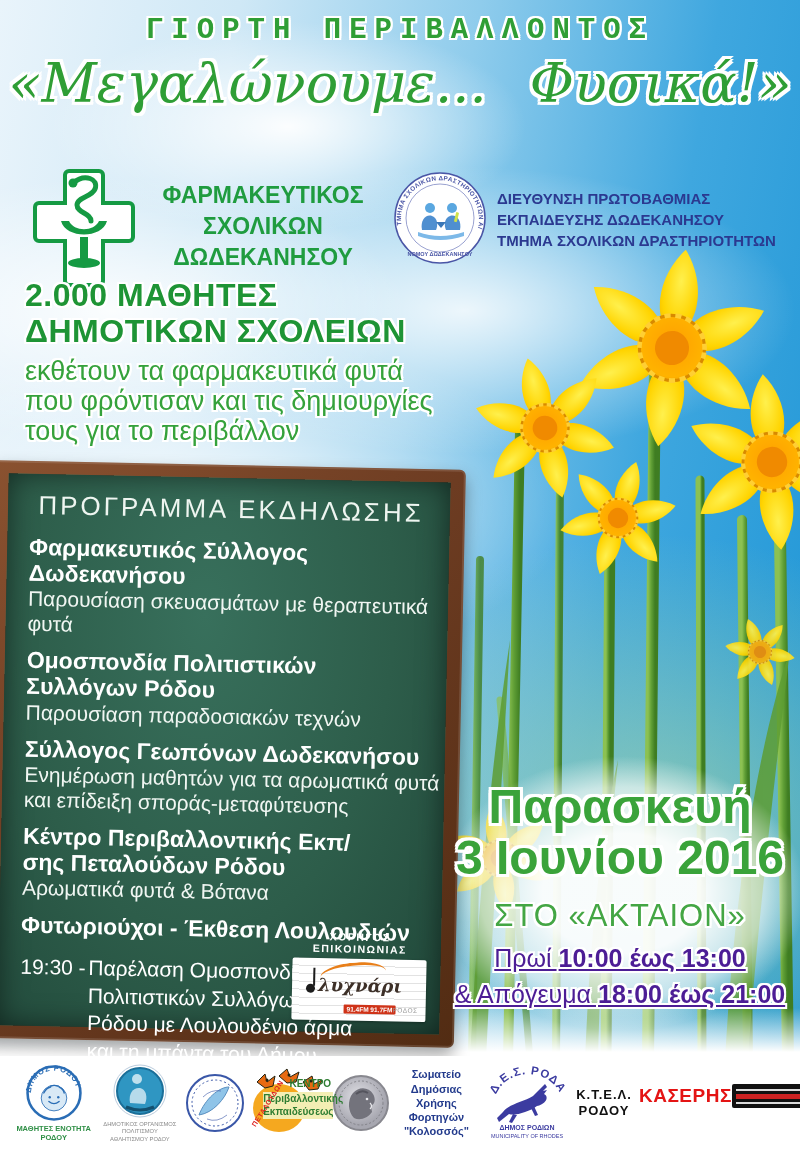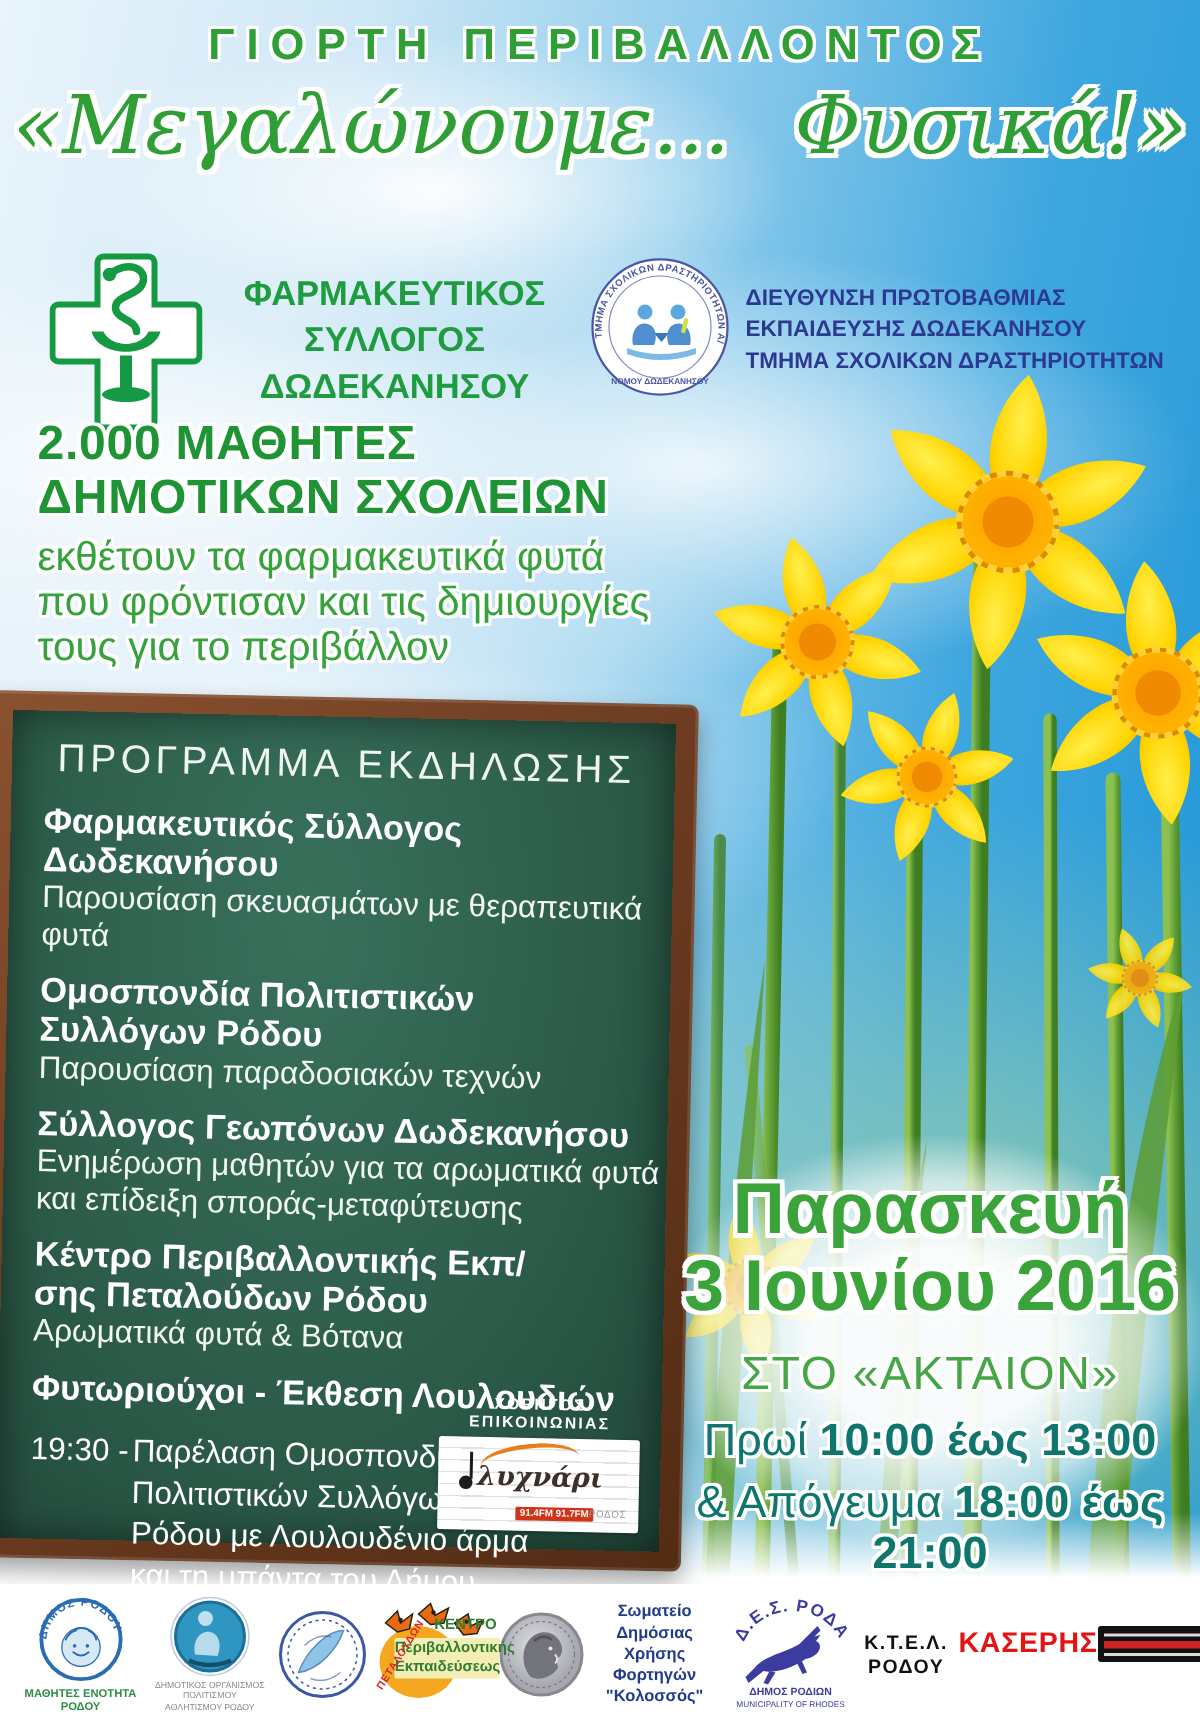--- a/index.html
+++ b/index.html
@@ -20,21 +20,21 @@
   .wash-date{position:absolute;left:430px;top:735px;width:370px;height:330px;z-index:2;
     background:radial-gradient(ellipse 62% 52% at 52% 48%, rgba(255,255,255,.95) 35%, rgba(255,255,255,.6) 62%, rgba(255,255,255,0) 80%);}
   .wash-bottom{position:absolute;left:0;top:1008px;width:800px;height:50px;z-index:2;
     background:linear-gradient(rgba(255,255,255,0), #ffffff 88%);}
   
   .ow2{text-shadow:-2px -2px 0 #fff,2px -2px 0 #fff,-2px 2px 0 #fff,2px 2px 0 #fff,0 -2px 0 #fff,0 2px 0 #fff,-2px 0 0 #fff,2px 0 0 #fff;}
   .ow3{text-shadow:-3px -3px 0 #fff,3px -3px 0 #fff,-3px 3px 0 #fff,3px 3px 0 #fff,0 -3px 0 #fff,0 3px 0 #fff,-3px 0 0 #fff,3px 0 0 #fff,-2px -2px 0 #fff,2px 2px 0 #fff;}
   .abs{position:absolute;}
   
   .pretitle{left:0;top:14px;width:100%;text-align:center;z-index:3;
-    font-size:29px;font-weight:bold;letter-spacing:8px;color:#2f9e35;}
+    font-size:29px;font-weight:bold;letter-spacing:8px;color:#2f9e35;font-family:Liberation Mono, monospace;}
   .script-title{left:0;top:52px;width:100%;text-align:center;z-index:3;
     font-family:"DejaVu Serif",serif;font-style:italic;font-weight:normal;
     font-size:54px;color:#2f9e35;word-spacing:26px;}
   
   .pharm-logo{left:33px;top:165px;z-index:3;}
   .pharm-name{left:138px;top:180px;width:250px;z-index:3;text-align:center;
     font-size:23px;font-weight:bold;color:#1f9c3f;line-height:1.35;}
   .edu-seal{left:392px;top:170px;z-index:3;}
   .edu-text{left:497px;top:188px;width:300px;z-index:3;
     font-size:15px;font-weight:bold;color:#2b3990;line-height:1.4;}
@@ -72,21 +72,21 @@
   .radio-name{position:absolute;left:26px;top:16px;font-family:"DejaVu Serif",serif;
      font-style:italic;font-weight:bold;font-size:18px;color:#3d3028;}
   .radio-freq{position:absolute;left:52px;bottom:7px;background:#cf3318;color:#fff;
      font-size:6.5px;font-weight:bold;padding:1px 3px;border-radius:1px;}
   .radio-city{position:absolute;right:8px;bottom:8px;font-size:6.5px;color:#9a9a9a;letter-spacing:.5px;}
   
   .event{left:440px;top:782px;width:360px;z-index:3;text-align:center;color:#3aa33a;}
   .ev-day{font-size:48px;font-weight:bold;line-height:1.05;}
   .ev-date{font-size:48px;font-weight:bold;line-height:1.1;text-align:center;}
   .ev-venue{font-size:31px;font-weight:400;margin-top:13px;letter-spacing:1px;color:#44a644;}
-  .ev-time{font-size:30px;margin-top:7px;color:#0f766e;}
+  .ev-time{font-size:25px;margin-top:7px;color:#4c1d95;text-decoration:underline;}
   .ev-time b{font-weight:bold;}
   .ev-time.first{margin-top:10px;}
   
   .footer{position:absolute;left:0;top:1056px;width:800px;height:94px;background:#fff;z-index:4;
     display:flex;align-items:center;justify-content:space-between;padding:0 12px;box-sizing:border-box;}
   .flogo{display:flex;flex-direction:column;align-items:center;justify-content:center;text-align:center;}
   .cap-green{font-size:7.5px;font-weight:bold;color:#2f8f46;line-height:1.25;margin-top:2px;}
   .cap-gray{font-size:5.8px;color:#8a8a8a;line-height:1.3;margin-top:2px;}
   .kolossos{font-size:11px;font-weight:bold;color:#223a8c;line-height:1.3;}
   .ktel{font-size:13px;font-weight:bold;color:#111;line-height:1.25;letter-spacing:1px;}
@@ -189,21 +189,21 @@
   <svg class="abs pharm-logo" width="102" height="126" viewBox="0 0 102 126">
     <path d="M36,6 h30 a4,4 0 0 1 4,4 v28 h26 a4,4 0 0 1 4,4 v30 a4,4 0 0 1 -4,4 H70 v40 a4,4 0 0 1 -4,4 H36 a4,4 0 0 1 -4,-4 V76 H6 a4,4 0 0 1 -4,-4 V42 a4,4 0 0 1 4,-4 h26 V10 a4,4 0 0 1 4,-4 Z" fill="#ffffff" stroke="#159a43" stroke-width="4"></path>
     <path d="M28,56 C33,74 69,74 74,56 L66,56 C61,67 41,67 36,56 Z" fill="#159a43"></path>
     <rect x="47" y="72" width="8" height="22" fill="#159a43"></rect>
     <ellipse cx="51" cy="98" rx="16" ry="5" fill="#159a43"></ellipse>
     <path d="M40,18 C52,8 66,14 62,24 C59,32 44,32 44,40 C44,48 58,48 58,56" fill="none" stroke="#159a43" stroke-width="5" stroke-linecap="round"></path>
     <circle cx="40" cy="18" r="4.5" fill="#159a43"></circle>
   </svg>
   <div class="abs pharm-name">
     <div>ΦΑΡΜΑΚΕΥΤΙΚΟΣ</div>
-    <div>ΣΥΛΛΟΓΟΣ</div>
+    <div>ΣΧΟΛΙΚΩΝ</div>
     <div>ΔΩΔΕΚΑΝΗΣΟΥ</div>
   </div>
 
   <svg class="abs edu-seal" width="96" height="96" viewBox="0 0 96 96">
     <circle cx="48" cy="48" r="45" fill="#ffffff" stroke="#4a56a6" stroke-width="1.5"></circle>
     <circle cx="48" cy="48" r="34" fill="none" stroke="#7f89c4" stroke-width=".8"></circle>
     <defs>
         <path id="sealArc" d="M10,58 A39,39 0 1 1 86,58"></path>
       </defs>
     <text font-size="6.3" fill="#4a56a6" letter-spacing=".4" font-weight="bold">

